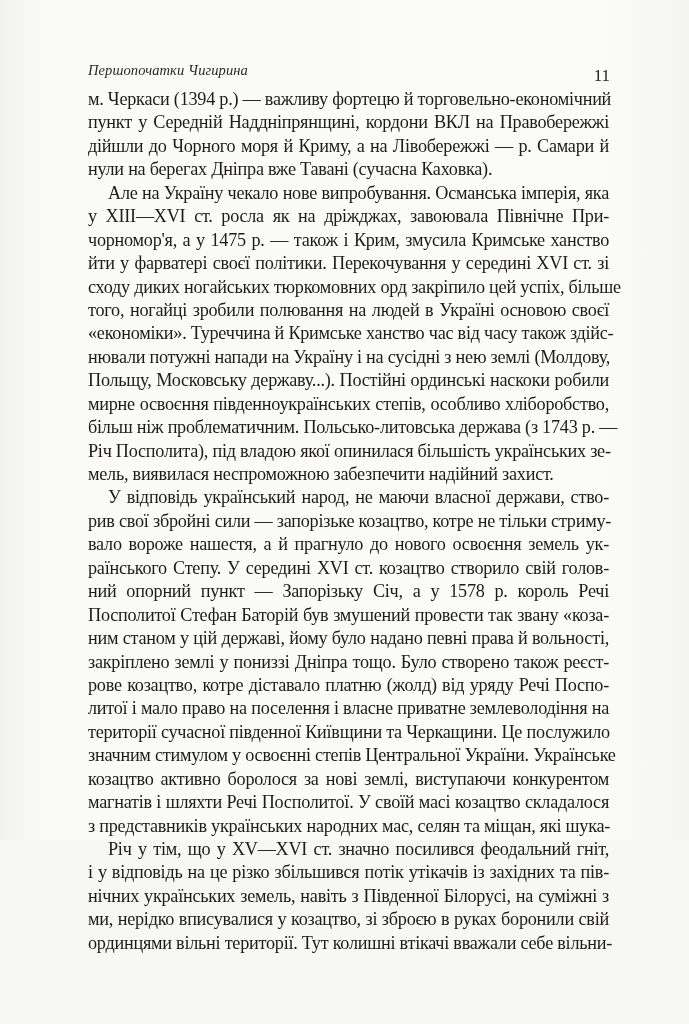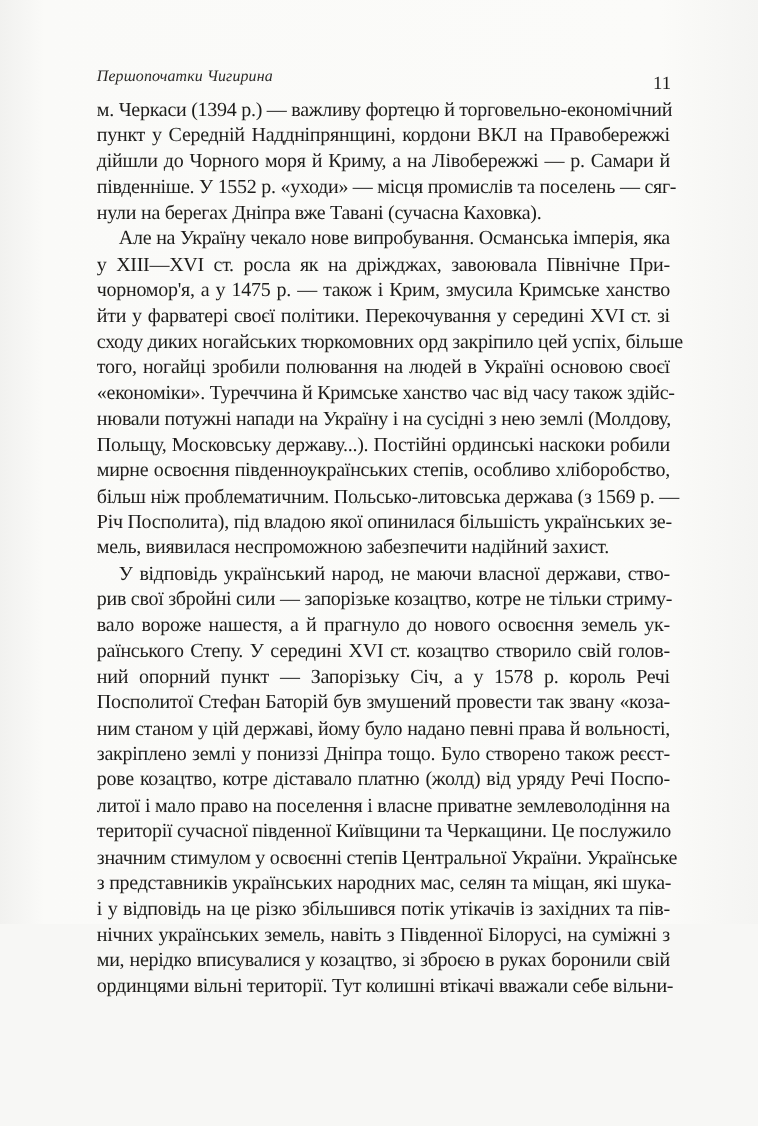--- a/index.html
+++ b/index.html
@@ -68,56 +68,58 @@
 <div class="page">
   <div class="running-head">Першопочатки Чигирина</div>
   <div class="folio">11</div>
 
   <div class="body-text">
 
     <div>
       <span class="line">м. Черкаси (1394 р.) — важливу фортецю й торговельно-економічний</span>
       <span class="line">пункт у Середній Наддніпрянщині, кордони ВКЛ на Правобережжі</span>
       <span class="line">дійшли до Чорного моря й Криму, а на Лівобережжі — р. Самари й</span>
-      <span class="line">південніше. У 1552 р. «уходи» — місця промислів та поселень — сяг-</span>
       <span class="line last">нули на берегах Дніпра вже Тавані (сучасна Каховка).</span>
     </div>
 
     <div>
       <span class="line indent">Але на Україну чекало нове випробування. Османська імперія, яка</span>
       <span class="line">у XIII—XVI ст. росла як на дріжджах, завоювала Північне При-</span>
       <span class="line">чорномор'я, а у 1475 р. — також і Крим, змусила Кримське ханство</span>
       <span class="line">йти у фарватері своєї політики. Перекочування у середині XVI ст. зі</span>
       <span class="line">сходу диких ногайських тюркомовних орд закріпило цей успіх, більше</span>
       <span class="line">того, ногайці зробили полювання на людей в Україні основою своєї</span>
       <span class="line">«економіки». Туреччина й Кримське ханство час від часу також здійс-</span>
       <span class="line">нювали потужні напади на Україну і на сусідні з нею землі (Молдову,</span>
       <span class="line">Польщу, Московську державу...). Постійні ординські наскоки робили</span>
       <span class="line">мирне освоєння південноукраїнських степів, особливо хліборобство,</span>
-      <span class="line">більш ніж проблематичним. Польсько-литовська держава (з 1569 р. —</span>
+      <span class="line">більш ніж проблематичним. Польсько-литовська держава (з 1743 р. —</span>
       <span class="line">Річ Посполита), під владою якої опинилася більшість українських зе-</span>
       <span class="line last">мель, виявилася неспроможною забезпечити надійний захист.</span>
     </div>
 
     <div>
       <span class="line indent">У відповідь український народ, не маючи власної держави, ство-</span>
       <span class="line">рив свої збройні сили — запорізьке козацтво, котре не тільки стриму-</span>
       <span class="line">вало вороже нашестя, а й прагнуло до нового освоєння земель ук-</span>
       <span class="line">раїнського Степу. У середині XVI ст. козацтво створило свій голов-</span>
       <span class="line">ний опорний пункт — Запорізьку Січ, а у 1578 р. король Речі</span>
       <span class="line">Посполитої Стефан Баторій був змушений провести так звану «коза-</span>
       <span class="line">ним станом у цій державі, йому було надано певні права й вольності,</span>
       <span class="line">закріплено землі у пониззі Дніпра тощо. Було створено також реєст-</span>
       <span class="line">рове козацтво, котре діставало платню (жолд) від уряду Речі Поспо-</span>
       <span class="line">литої і мало право на поселення і власне приватне землеволодіння на</span>
       <span class="line">території сучасної південної Київщини та Черкащини. Це послужило</span>
       <span class="line">значним стимулом у освоєнні степів Центральної України. Українське</span>
+      <span class="line">козацтво активно боролося за нові землі, виступаючи конкурентом</span>
+      <span class="line">магнатів і шляхти Речі Посполитої. У своїй масі козацтво складалося</span>
       <span class="line">з представників українських народних мас, селян та міщан, які шука-</span>
     </div>
 
     <div>
+      <span class="line indent">Річ у тім, що у XV—XVI ст. значно посилився феодальний гніт,</span>
       <span class="line">і у відповідь на це різко збільшився потік утікачів із західних та пів-</span>
       <span class="line">нічних українських земель, навіть з Південної Білорусі, на суміжні з</span>
       <span class="line">ми, нерідко вписувалися у козацтво, зі зброєю в руках боронили свій</span>
       <span class="line">ординцями вільні території. Тут колишні втікачі вважали себе вільни-</span>
     </div>
   </div>
 </div>
 
 </body></html>

